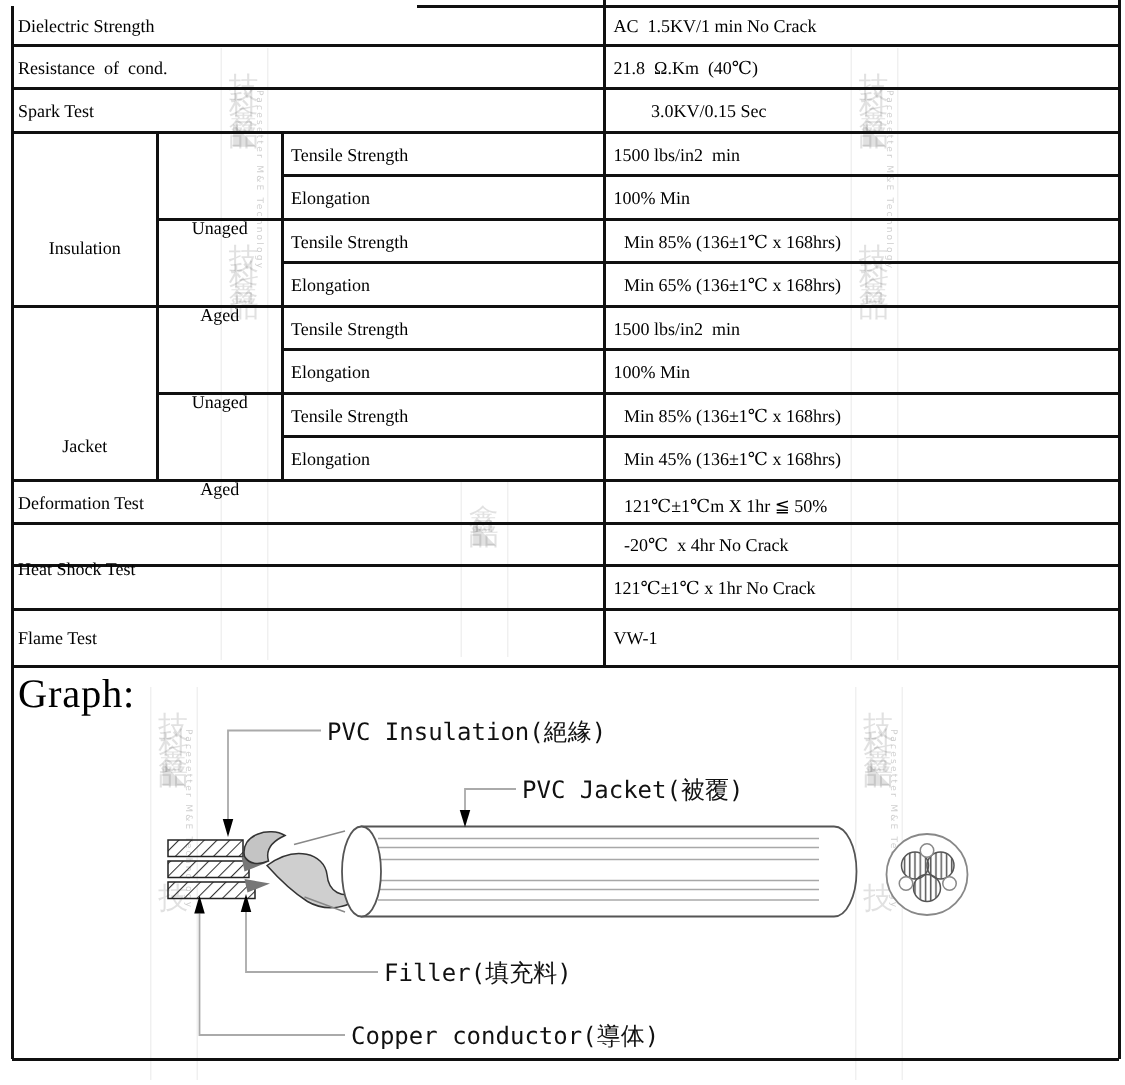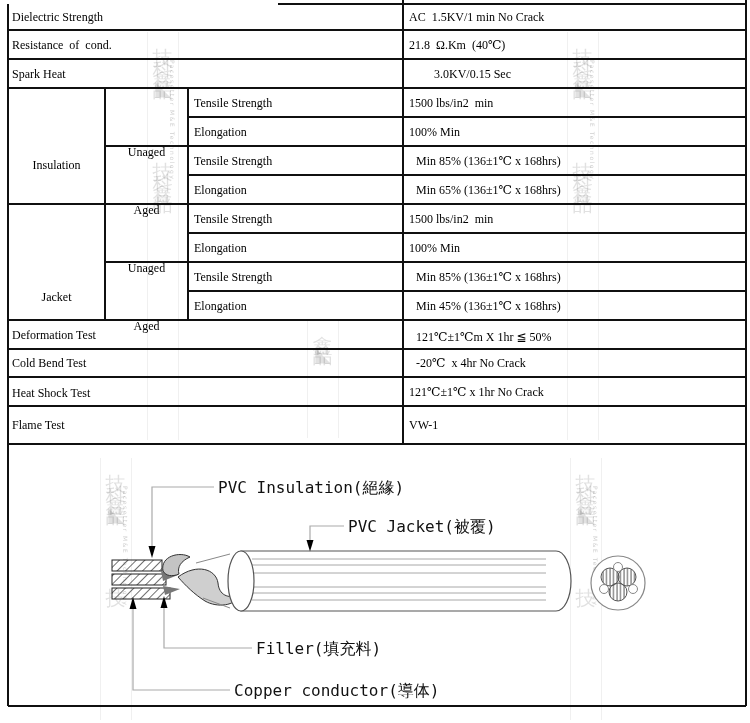--- a/index.html
+++ b/index.html
@@ -76,21 +76,21 @@
       <line x1="403" y1="0" x2="403" y2="444"></line>
       <line x1="105" y1="88" x2="105" y2="320"></line>
       <line x1="188" y1="88" x2="188" y2="320"></line>
     </g>
   </svg>
 
   <div class="cell" style="left:12px;top:4px;height:26px;width:380px;">Dielectric Strength</div>
   <div class="cell" style="left:409px;top:4px;height:26px;width:330px;">AC  1.5KV/1 min No Crack</div>
   <div class="cell" style="left:12px;top:30px;height:29px;width:380px;">Resistance  of  cond.</div>
   <div class="cell" style="left:409px;top:30px;height:29px;width:330px;">21.8  Ω.Km  (40℃)</div>
-  <div class="cell" style="left:12px;top:59px;height:29px;width:380px;">Spark Heat</div>
+  <div class="cell" style="left:12px;top:59px;height:29px;width:380px;">Spark Test</div>
   <div class="cell" style="left:409px;top:59px;height:29px;width:330px;margin-left:25px;">3.0KV/0.15 Sec</div>
 
   <div class="cell center" style="left:8px;top:88px;height:84px;width:97px;">Insulation</div>
   <div class="cell center" style="left:105px;top:88px;height:58px;width:83px;">Unaged</div>
   <div class="cell center" style="left:105px;top:146px;height:58px;width:83px;">Aged</div>
   <div class="cell" style="left:194px;top:88px;height:29px;width:200px;">Tensile Strength</div>
   <div class="cell" style="left:409px;top:88px;height:29px;width:332px;">1500 lbs/in2  min</div>
   <div class="cell" style="left:194px;top:117px;height:29px;width:200px;">Elongation</div>
   <div class="cell" style="left:409px;top:117px;height:29px;width:332px;">100% Min</div>
   <div class="cell" style="left:194px;top:146px;height:29px;width:200px;">Tensile Strength</div>
@@ -105,27 +105,27 @@
   <div class="cell" style="left:409px;top:204px;height:29px;width:332px;">1500 lbs/in2  min</div>
   <div class="cell" style="left:194px;top:233px;height:29px;width:200px;">Elongation</div>
   <div class="cell" style="left:409px;top:233px;height:29px;width:332px;">100% Min</div>
   <div class="cell" style="left:194px;top:262px;height:29px;width:200px;">Tensile Strength</div>
   <div class="cell ind" style="left:409px;top:262px;height:29px;width:332px;">Min 85% (136±1℃ x 168hrs)</div>
   <div class="cell" style="left:194px;top:291px;height:29px;width:200px;">Elongation</div>
   <div class="cell ind" style="left:409px;top:291px;height:29px;width:332px;">Min 45% (136±1℃ x 168hrs)</div>
 
   <div class="cell" style="left:12px;top:320px;height:29px;width:380px;">Deformation Test</div>
   <div class="cell ind" style="left:409px;top:320px;height:33px;width:332px;">121℃±1℃m X 1hr ≦ 50%</div>
-  <div class="cell" style="left:12px;top:349px;height:28px;width:380px;">Cold Bend Test</div>
   <div class="cell ind" style="left:409px;top:349px;height:28px;width:332px;">-20℃  x 4hr No Crack</div>
-  <div class="cell" style="left:12px;top:378px;height:29px;width:380px;">Heat Shock Test</div>
+  <div class="cell" style="left:12px;top:364px;height:29px;width:380px;">Heat Shock Test</div>
   <div class="cell" style="left:409px;top:377px;height:29px;width:332px;">121℃±1℃ x 1hr No Crack</div>
   <div class="cell" style="left:12px;top:406px;height:38px;width:380px;">Flame Test</div>
   <div class="cell" style="left:409px;top:406px;height:38px;width:332px;">VW-1</div>
 
+  <div class="graph-heading" style="left:12px;top:447px;">Graph:</div>
 
   <svg id="diagram-svg" width="750" height="723">
     <defs>
       <pattern id="diagHatch" width="6" height="6" patternUnits="userSpaceOnUse" patternTransform="rotate(45)">
         <line x1="0" y1="0" x2="0" y2="6" stroke="#333" stroke-width="1.4"></line>
       </pattern>
       <pattern id="vertHatch" width="3.5" height="4" patternUnits="userSpaceOnUse">
         <line x1="1" y1="0" x2="1" y2="4" stroke="#555" stroke-width="1"></line>
       </pattern>
     </defs>

